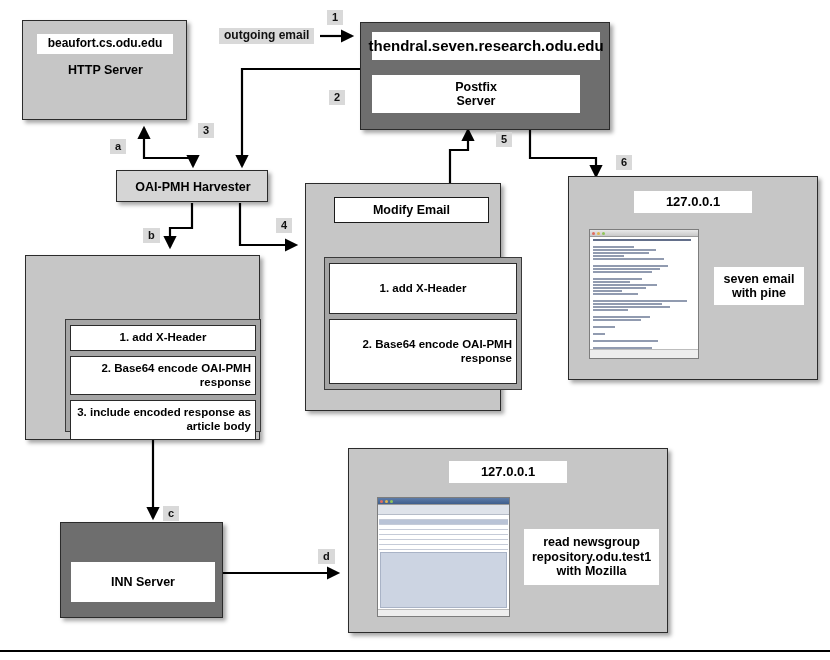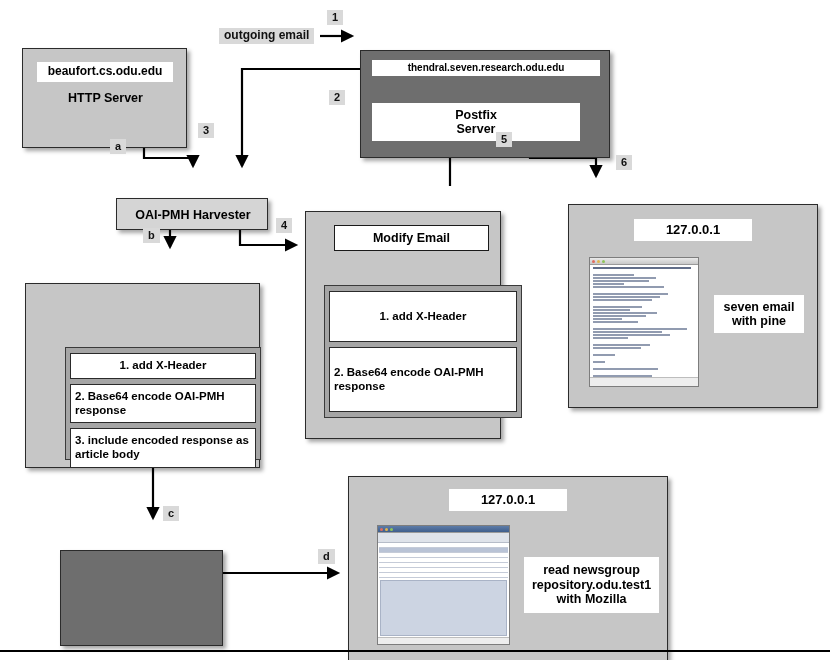--- a/index.html
+++ b/index.html
@@ -19,21 +19,20 @@
     left: 0; top: 0;
     width: 830px;
     height: 660px;
   }
   
   .node {
     position: absolute;
     box-sizing: border-box;
     border: 1px solid #2b2b2b;
     box-shadow: 3px 3px 4px rgba(0,0,0,0.35);
-    margin-top: 28px;
   }
   .node.gray  { background: #c6c6c6; }
   .node.dark  { background: #6e6e6e; }
   .node.light { background: #d5d5d5; }
 
   
   .plate {
     position: absolute;
     box-sizing: border-box;
     background: #ffffff;
@@ -82,21 +81,21 @@
     flex-direction: column;
     gap: 5px;
   }
   .steprow {
     background: #ffffff;
     border: 1px solid #2a2a2a;
     color: #000;
     font-weight: bold;
     font-size: 11.5px;
     line-height: 1.2;
-    text-align: left;
+    text-align: right;
     display: flex;
     align-items: center;
     justify-content: center;
     padding: 5px 4px;
     flex: 1 1 auto;
   }
 
   
   .thumb {
     position: absolute;
@@ -192,21 +191,21 @@
 
   <div class="node gray" style="left:22px; top:20px; width:165px; height:100px;">
     <div class="plate" style="left:14px; top:13px; width:136px; height:20px; font-size:12px; border:none;">beaufort.cs.odu.edu</div>
     <div class="statictext" style="left:0px; top:40px; width:165px; height:18px; font-size:12.5px;">HTTP Server</div>
   </div>
 
   <div class="chip big" style="left:219px; top:28px;">outgoing email</div>
   <div class="chip" style="left:327px; top:10px;">1</div>
 
   <div class="node dark" style="left:360px; top:22px; width:250px; height:108px;">
-    <div class="plate" style="left:11px; top:9px; width:228px; height:16px; font-size:10px; border:none;">thendral.seven.research.odu.edu</div>
+    <div class="plate" style="left:11px; top:9px; width:228px; height:28px; font-size:15px; border:none;">thendral.seven.research.odu.edu</div>
     <div class="plate" style="left:11px; top:52px; width:208px; height:38px; font-size:12.5px; border:none; flex-direction:column;">
       <span>Postfix</span>
       <span>Server</span>
     </div>
   </div>
 
   <div class="chip" style="left:329px; top:90px;">2</div>
   <div class="chip" style="left:198px; top:123px;">3</div>
   <div class="chip" style="left:110px; top:139px;">a</div>
   <div class="chip" style="left:496px; top:132px;">5</div>
@@ -234,20 +233,21 @@
       <div class="steprow">1. add X-Header</div>
       <div class="steprow">2. Base64 encode OAI-PMH response</div>
       <div class="steprow">3. include encoded response as article body</div>
     </div>
   </div>
 
   <div class="chip" style="left:163px; top:506px;">c</div>
   <div class="chip" style="left:318px; top:549px;">d</div>
 
   <div class="node dark" style="left:60px; top:522px; width:163px; height:96px;">
+    <div class="plate" style="left:10px; top:39px; width:144px; height:40px; font-size:12.5px; border:none;">INN Server</div>
   </div>
 
   <div class="node gray" style="left:568px; top:176px; width:250px; height:204px;">
     <div class="plate" style="left:65px; top:14px; width:118px; height:22px; font-size:13px; border:none;">127.0.0.1</div>
 
     <div class="thumb" style="left:20px; top:52px; width:110px; height:130px;">
       <div class="tbar">
           <i></i>
           <i></i>
           <i></i>

